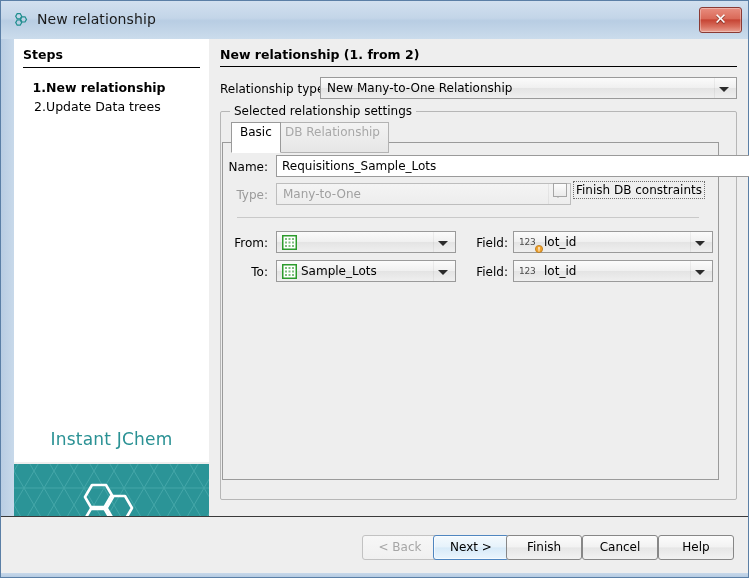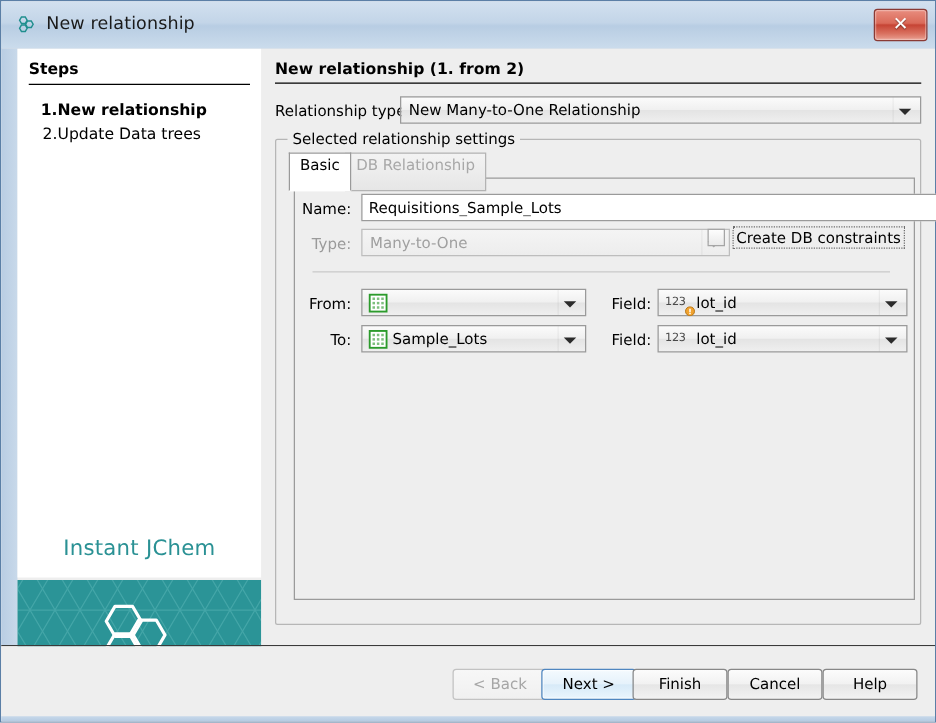--- a/index.html
+++ b/index.html
@@ -269,21 +269,21 @@
     z-index: 3;
   }
   .tab.inactive {
     background: linear-gradient(to bottom, #f3f3f3 0%, #e6e6e6 100%);
     border: 1px solid #b3b3b3;
     color: #a8a8a8;
     z-index: 1;
   }
   #tab-panel {
     position: absolute;
-    left: 14px; top: 30px;
+    left: 1px; top: 30px;
     width: 497px;
     height: 338px;
     box-sizing: border-box;
     border: 1px solid #9a9a9a;
     background: #eeeeee;
   }
 
   
   .form-label {
     position: absolute;
@@ -534,21 +534,21 @@
 
           <div class="form-label disabled" style="left:0; top:45px; width:45px;">Type:</div>
           <div class="combo disabled" id="type-combo">
             <span class="combo-text">Many-to-One</span>
             <span class="combo-sep"></span>
             <span class="arrow"></span>
           </div>
 
           <div id="dbconstraints-wrap">
             <span id="dbconstraints-box"></span>
-            <span id="dbconstraints-label">Create DB constraints</span>
+            <span id="dbconstraints-label">Finish DB constraints</span>
           </div>
 
           <div id="form-divider"></div>
 
           <div class="form-label" style="left:0; top:93px; width:45px;">From:</div>
           <div class="combo with-icon tbl-combo" style="left:53px; top:88px;">
             <span class="icon-inline">
               <svg width="15" height="15" viewBox="0 0 15 15">
                 <rect x="0.5" y="0.5" width="14" height="14" fill="#ffffff" stroke="#2c9b2c" stroke-width="2"></rect>
                 <g fill="#7dbf7d">

